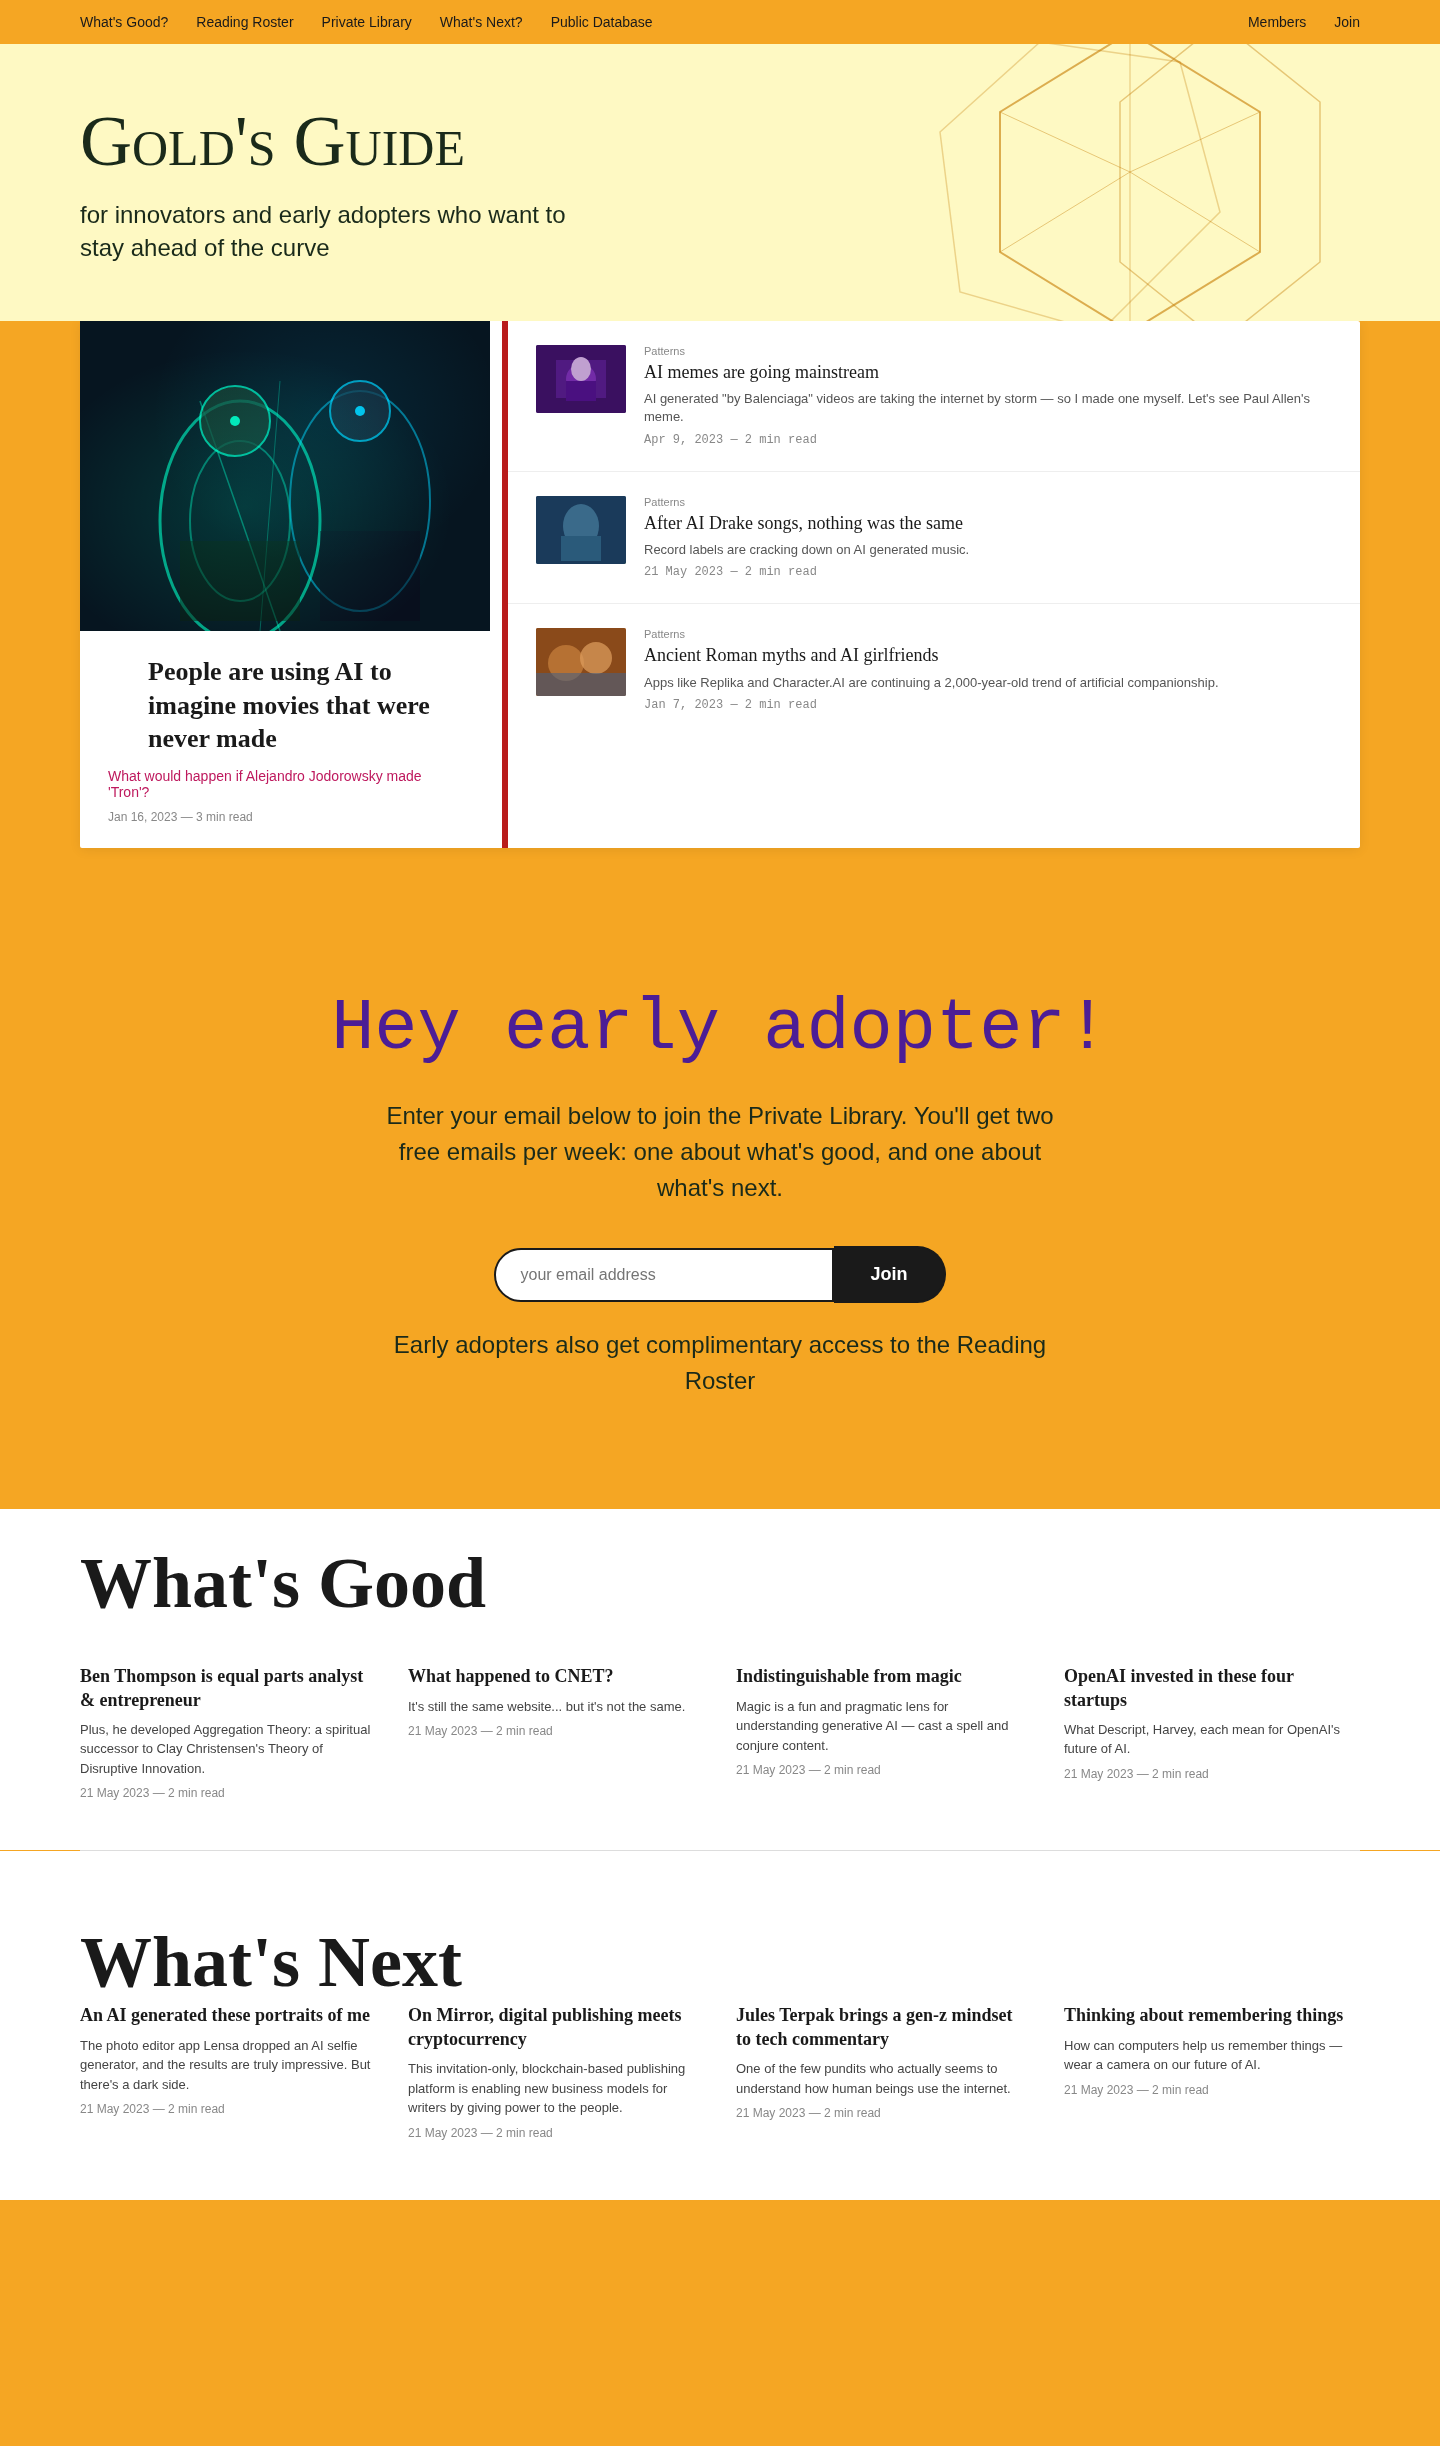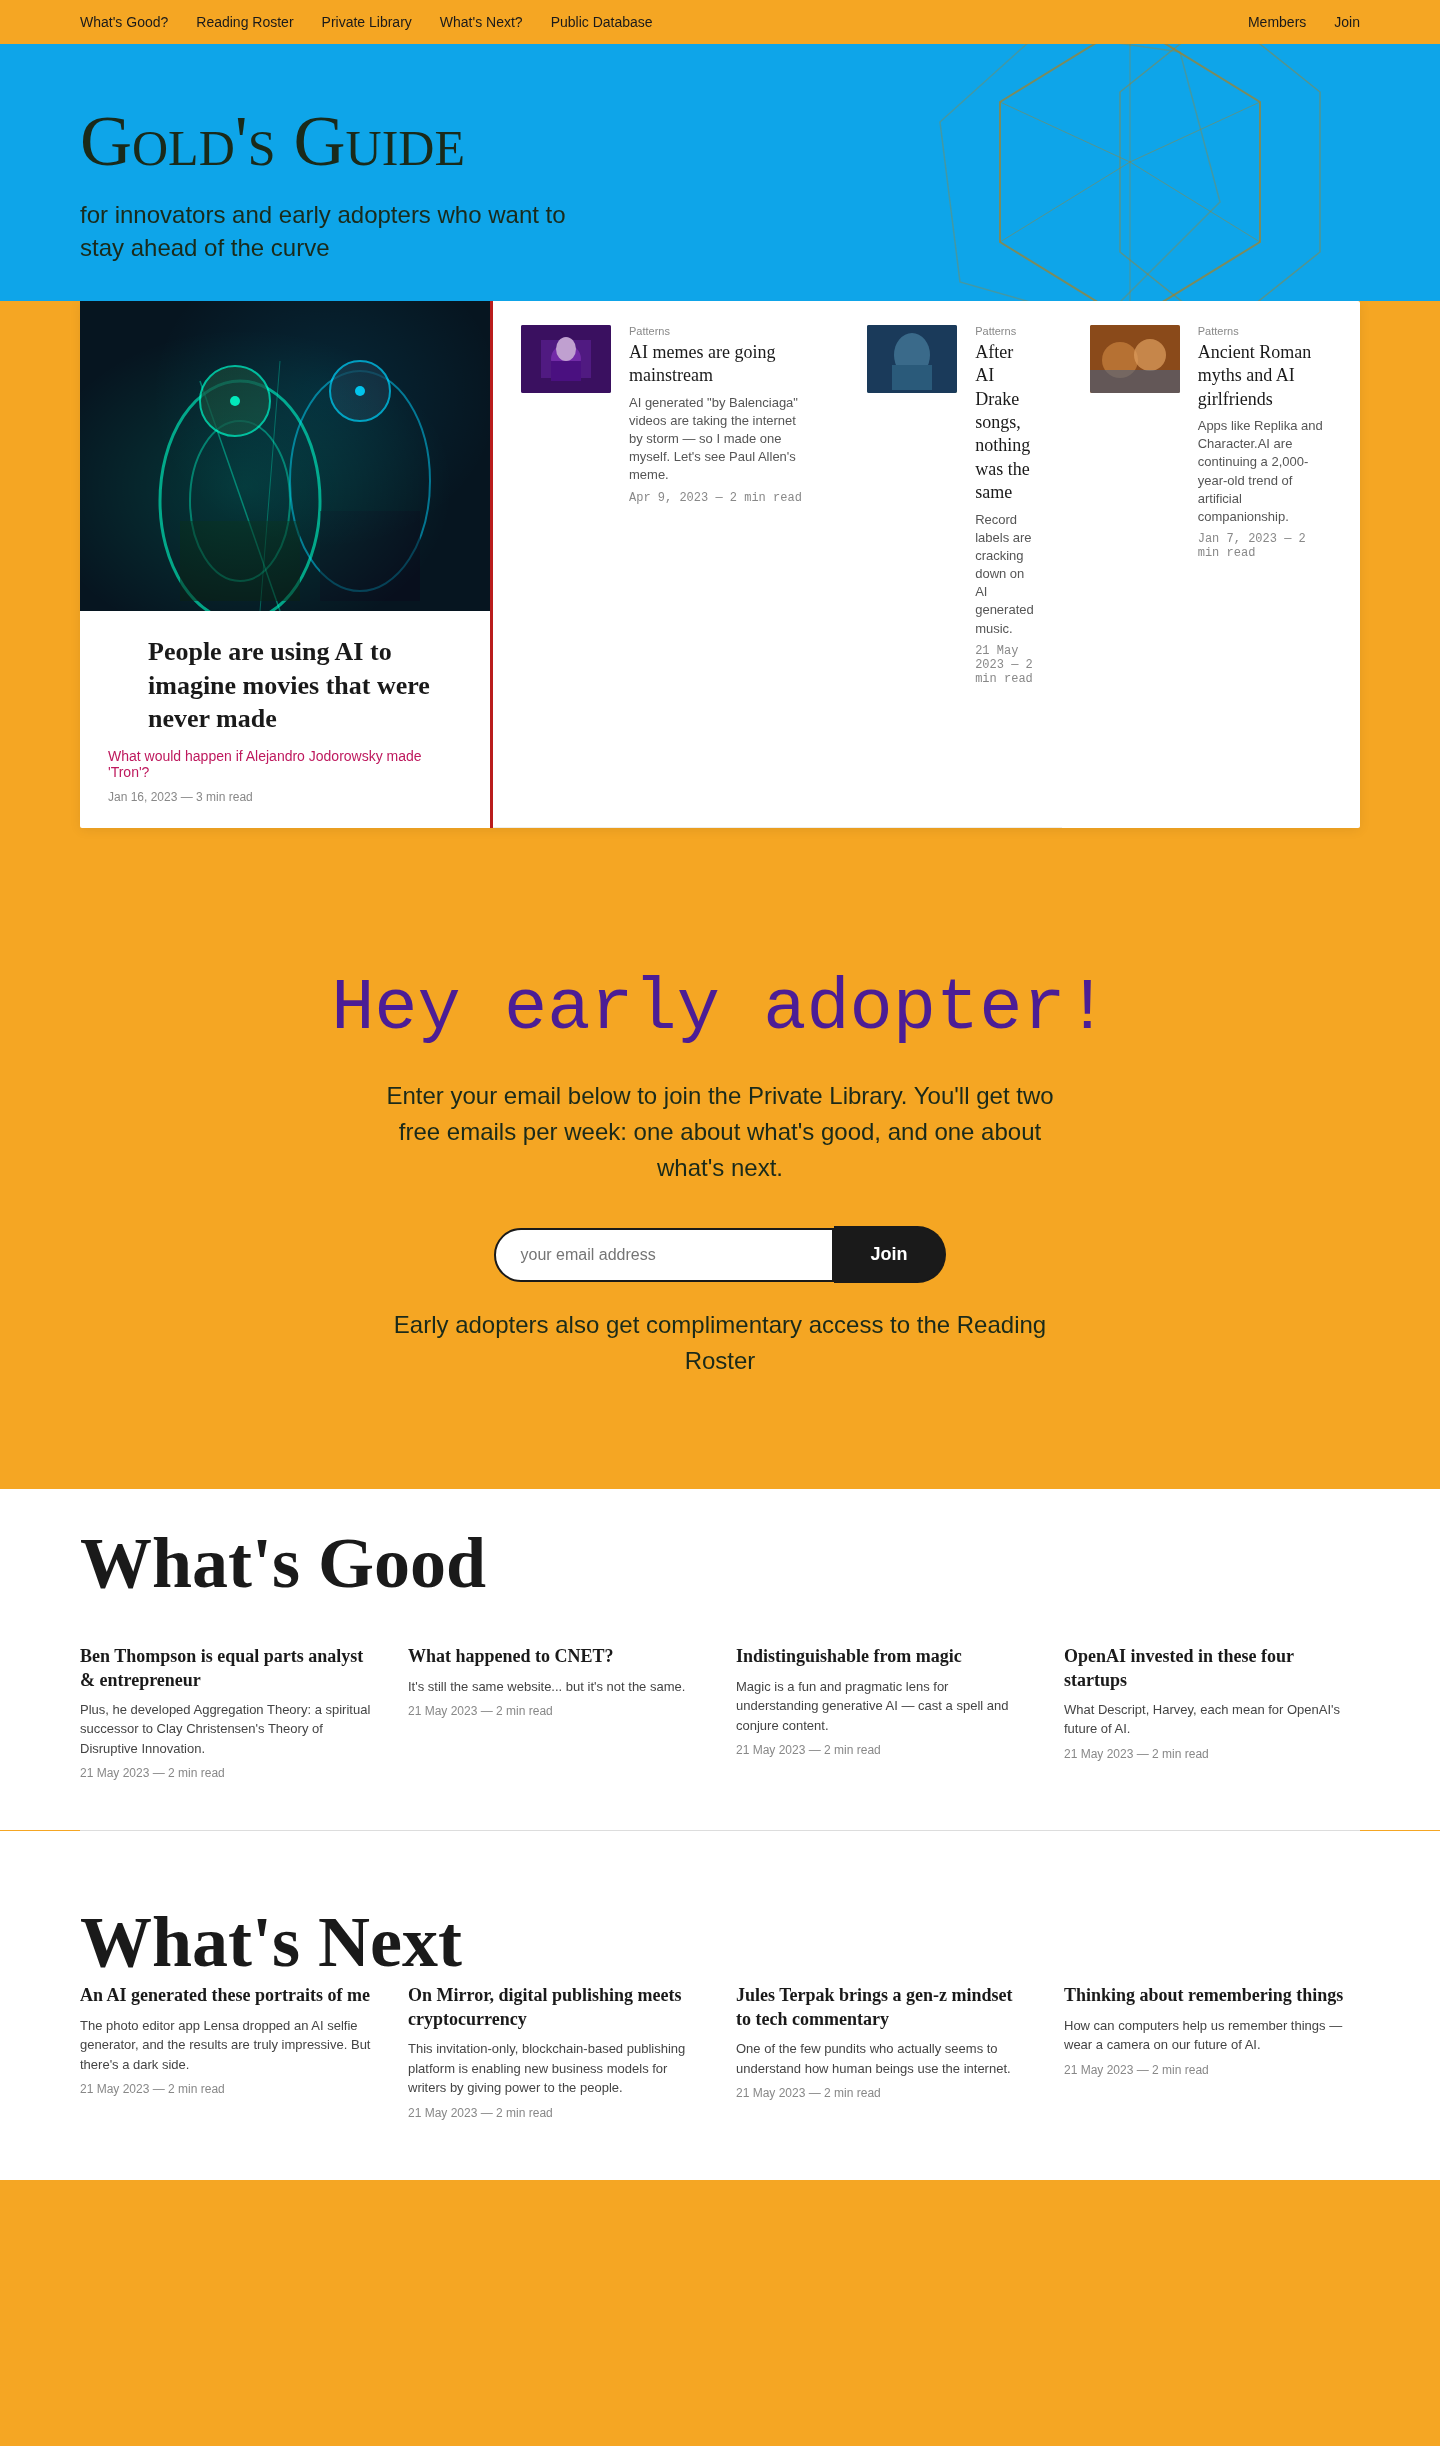--- a/index.html
+++ b/index.html
@@ -8,21 +8,21 @@
     
     nav {
       display: flex; justify-content: space-between; align-items: center;
       padding: 14px 80px; background: #f5a623;
     }
     .nav-left, .nav-right { display: flex; gap: 28px; }
     nav a { font-family: Arial, sans-serif; font-size: 14px; color: #1a1a1a; text-decoration: none; }
 
     
     .hero {
-      background: #0ea5e9; padding: 60px 80px 36px; position: relative; overflow: hidden;
+      background: #fef9c3; padding: 60px 80px 56px; position: relative; overflow: hidden;
     }
     .hero h1 {
       font-size: 72px; font-family: Georgia, serif; font-weight: normal;
       color: #1a2a1a; line-height: 1.05; margin-bottom: 18px;
       font-variant: small-caps;
     }
     .hero p {
       font-size: 24px; font-family: Arial, sans-serif; color: #1a2a1a;
       max-width: 520px; line-height: 1.4;
     }
@@ -52,22 +52,22 @@
       position: absolute; inset: 0;
       background: radial-gradient(ellipse at 40% 60%, rgba(0,255,200,0.15) 0%, transparent 60%),
                   radial-gradient(ellipse at 60% 30%, rgba(0,200,255,0.1) 0%, transparent 50%);
     }
     .featured-text { padding: 24px 28px; }
     .featured-text h2 { font-size: 26px; color: #1a1a1a; line-height: 1.3; margin-bottom: 12px; margin-left: 40px; }
     .featured-text p { font-size: 14px; font-family: Arial, sans-serif; color: #be185d; margin-bottom: 10px; }
     .featured-meta { font-size: 12px; font-family: Arial, sans-serif; color: #888; }
 
     .articles-list {
-      flex: 1; border-left: 3px solid #b91c1c;
-      display: flex; flex-direction: row;
+      flex: 1; border-left: 6px solid #b91c1c;
+      display: flex; flex-direction: column; margin-left: 12px;
     }
     .article-item {
       display: flex; align-items: flex-start; padding: 24px 28px; gap: 18px;
       border-bottom: 1px solid #eee;
     }
     .article-item:last-child { border-bottom: none; }
     .article-thumb {
       width: 90px; height: 68px; flex-shrink: 0; border-radius: 2px; overflow: hidden;
     }
     .thumb-1 { background: linear-gradient(135deg, #3a2060 0%, #5a3090 50%, #2a2050 100%); }

